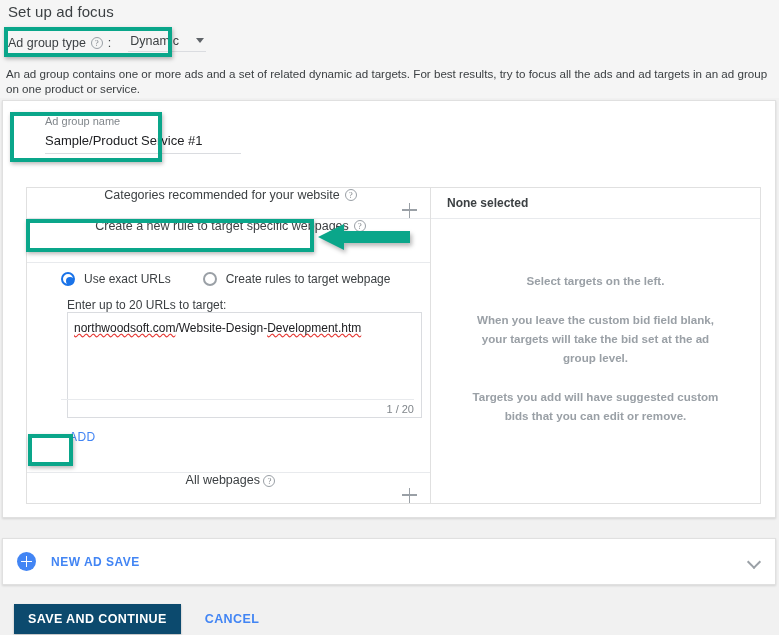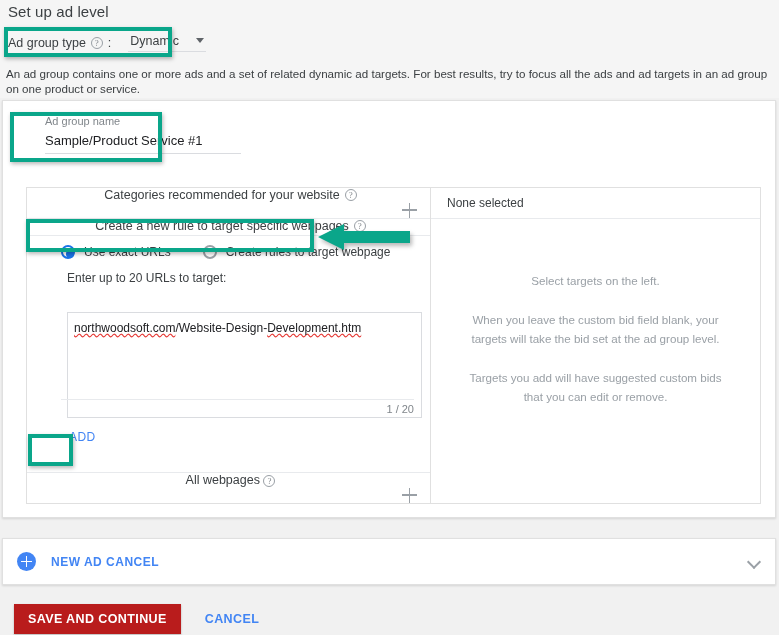--- a/index.html
+++ b/index.html
@@ -62,38 +62,38 @@
     font-size:13px; color:#202124; margin-top:6px;
     border-bottom:1px solid #dadce0; padding-bottom:5px; width:196px;
   }
 
   
   .inner-box {
     position:absolute; left:23px; top:86px; width:735px; height:317px;
     border:1px solid #e0e0e0; background:#fff; display:flex;
   }
   .inner-left { width:404px; border-right:1px solid #e0e0e0; position:relative; }
-  .inner-right { flex:1; position:relative; }
+  .inner-right { flex:1; position:relative;font-weight:bold; }
 
   .acc-row {
     height:31px; display:flex; align-items:center;
     border-bottom:1px solid #e8eaed; padding:0 12px 0 16px;
     font-size:12.5px; color:#3c4043;flex-direction:column;
   }
   .acc-row .lbl { display:flex; align-items:center; gap:5px; }
   .plus {
     margin-left:auto; position:relative; width:16px; height:16px;
   }
   .plus:before,.plus:after{
     content:""; position:absolute; background:#9aa0a6;
   }
   .plus:before{ left:0; top:7px; width:15px; height:1.6px;}
   .plus:after{ left:6.7px; top:0.5px; width:1.6px; height:15px;}
 
-  .rule-row { border-bottom:1px solid #e8eaed; height:17px; }
+  .rule-row { border-bottom:1px solid #e8eaed; height:44px; }
 
   .radio-row {
     display:flex; align-items:center; gap:9px;
     padding:9px 0 6px 34px; font-size:12px; color:#3c4043;
   }
   .radio {
     width:14px; height:14px; border-radius:50%;
     border:2px solid #9aa0a6; position:relative; flex:none;
   }
   .radio.on { border-color:#1a73e8; }
@@ -173,21 +173,21 @@
   }
   .chevron:before{
     content:""; position:absolute; left:0; top:1px;
     width:8px;height:8px;border-right:2px solid #9aa0a6;
     border-bottom:2px solid #9aa0a6; transform:rotate(45deg);
   }
 
   
   .footer { position:absolute; left:14px; top:604px; display:flex; align-items:center; }
   .btn-primary {
-    background:#b91c1c; color:#fff; font-size:12.5px; font-weight:bold;
+    background:#0c4a6e; color:#fff; font-size:12.5px; font-weight:bold;
     letter-spacing:.4px; padding:8px 14px; border:0;
     box-shadow:0 1px 2px rgba(0,0,0,.25);
     font-family:"Liberation Sans", sans-serif;
   }
   .btn-text {
     margin-left:24px; color:#4285f4; font-size:12.5px;
     font-weight:bold; letter-spacing:.4px;
   }
 
   
@@ -203,21 +203,21 @@
   .arrow {
     position:absolute; left:318px; top:223px; width:92px; height:28px;
     pointer-events:none;
     filter: drop-shadow(2px 3px 2px rgba(0,0,0,.28));
   }
 </style>
 </head>
 <body>
 
 <div class="top-zone">
-  <div class="page-title">Set up ad level</div>
+  <div class="page-title">Set up ad focus</div>
 
   <div class="type-row">
     <span>Ad group type</span>
     <span class="help-icon">?</span>
     <span>:</span>
     <span class="sel-wrap">
       <span class="sel-val">Dynamic</span>
       <span class="sel-caret"></span>
     </span>
   </div>
@@ -283,21 +283,21 @@
         <p>Select targets on the left.</p>
         <p>When you leave the custom bid field blank, your targets will take the bid set at the ad group level.</p>
         <p>Targets you add will have suggested custom bids that you can edit or remove.</p>
       </div>
     </div>
   </div>
 </div>
 
 <div class="newag-card">
   <span class="circle-plus"></span>
-  <span class="newag-label">NEW AD CANCEL</span>
+  <span class="newag-label">NEW AD SAVE</span>
   <span class="chevron"></span>
 </div>
 
 <div class="footer">
   <button class="btn-primary">SAVE AND CONTINUE</button>
   <span class="btn-text">CANCEL</span>
 </div>
 
 <div class="hl hl-type"></div>
 <div class="hl hl-name"></div>

